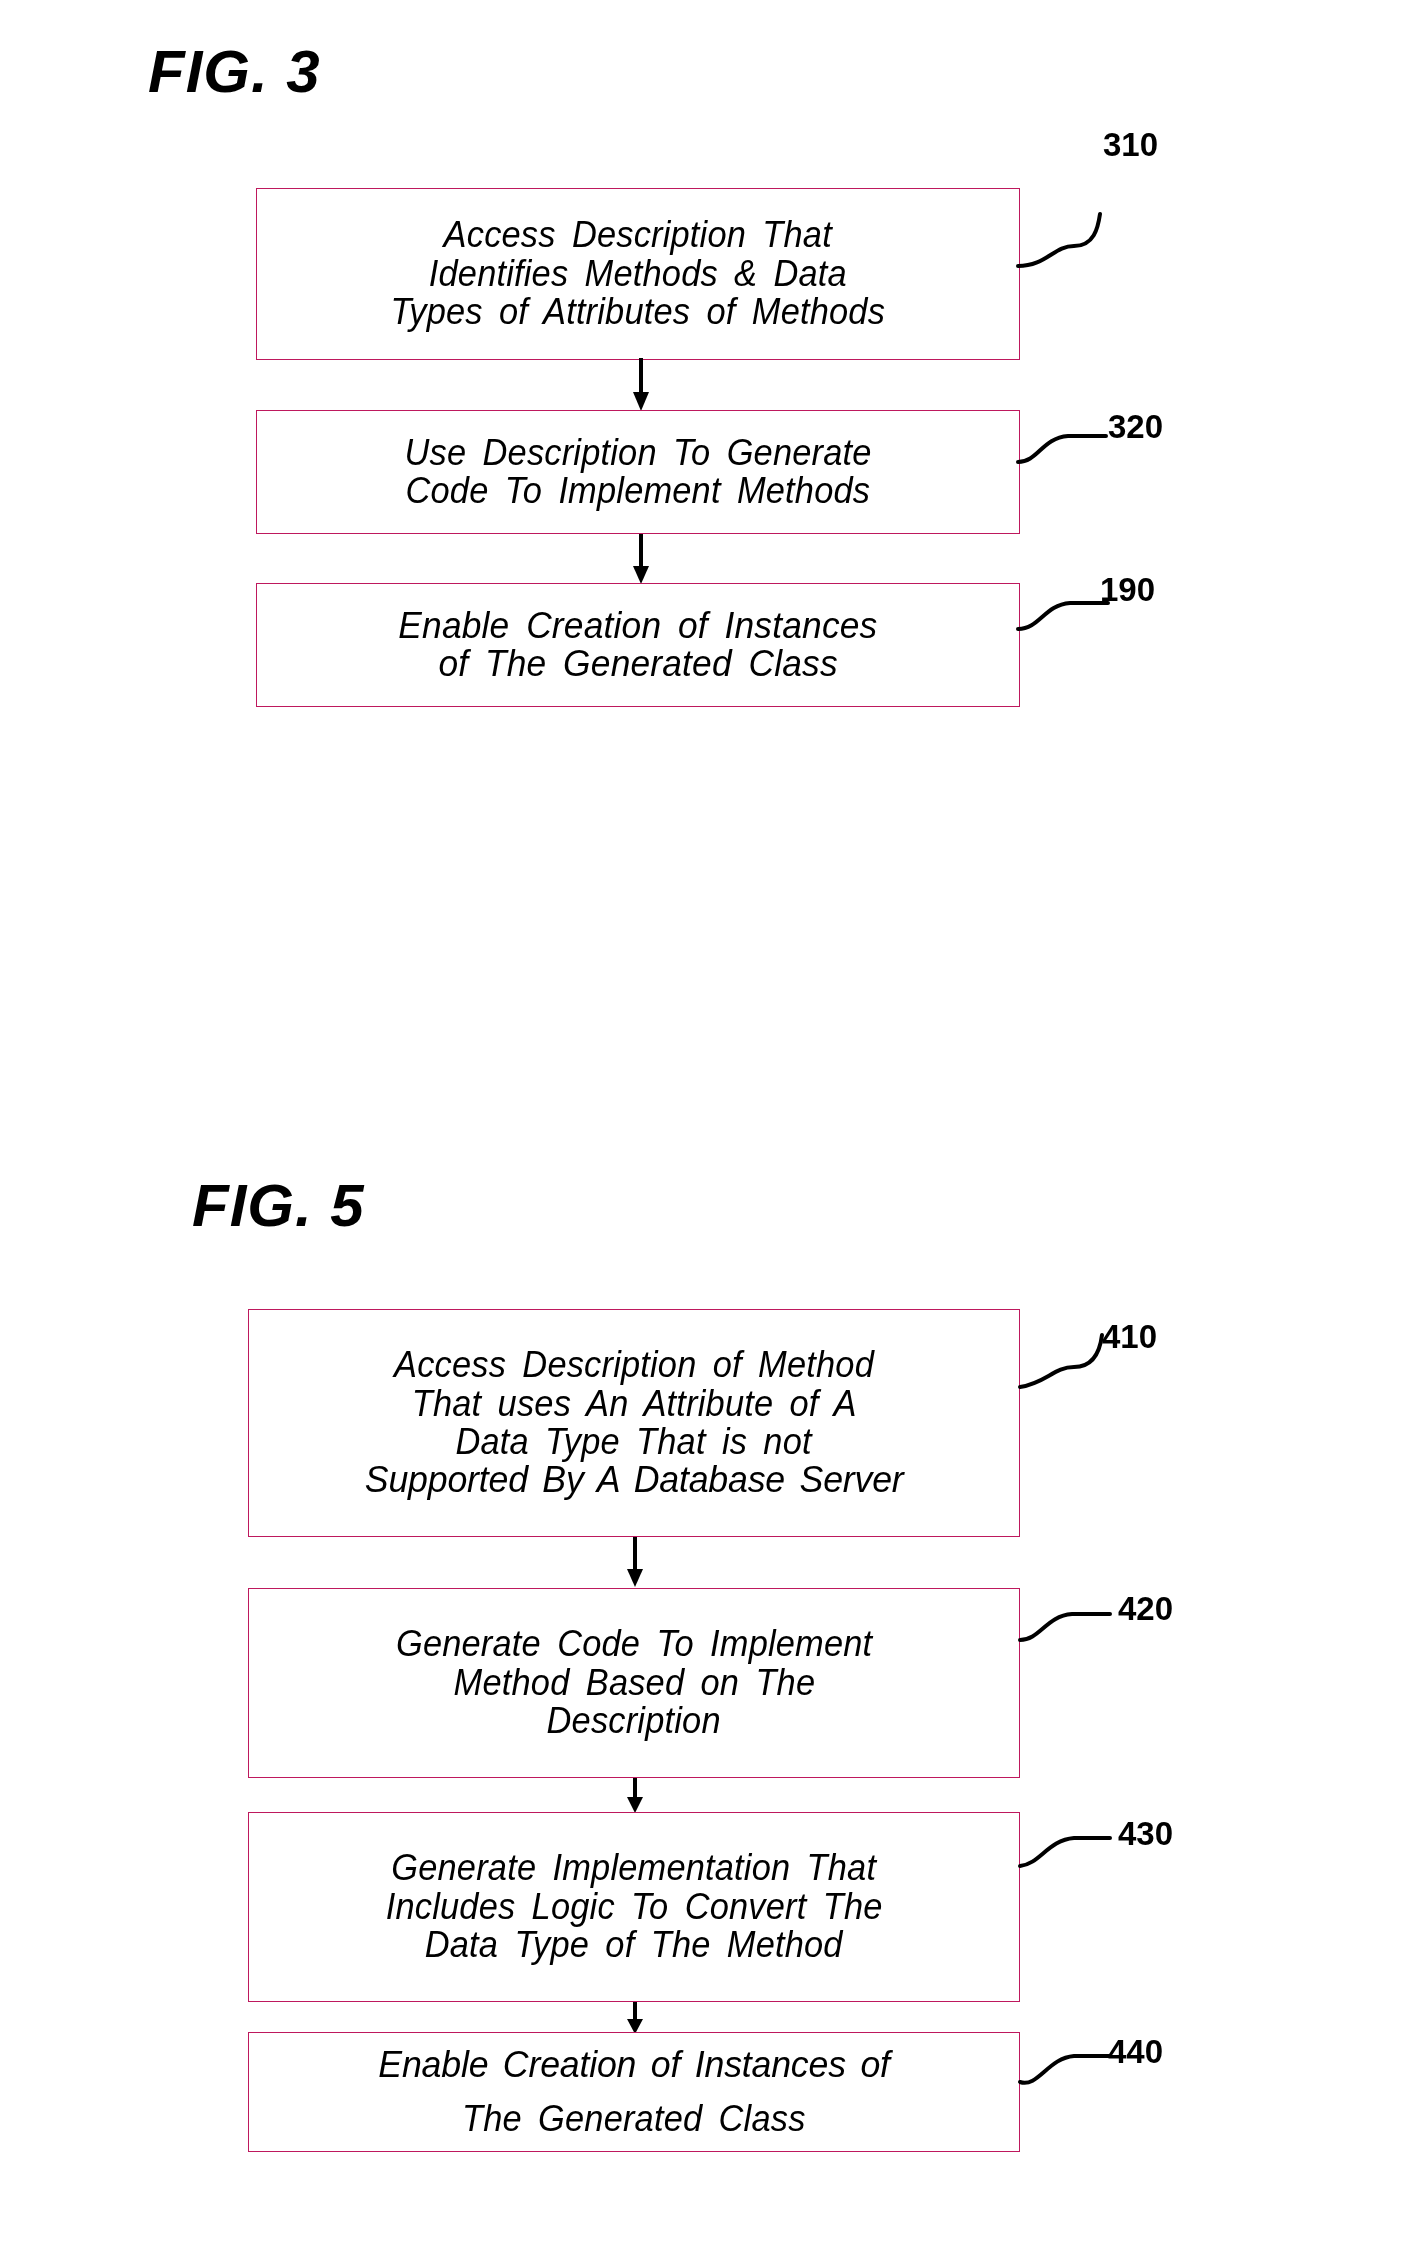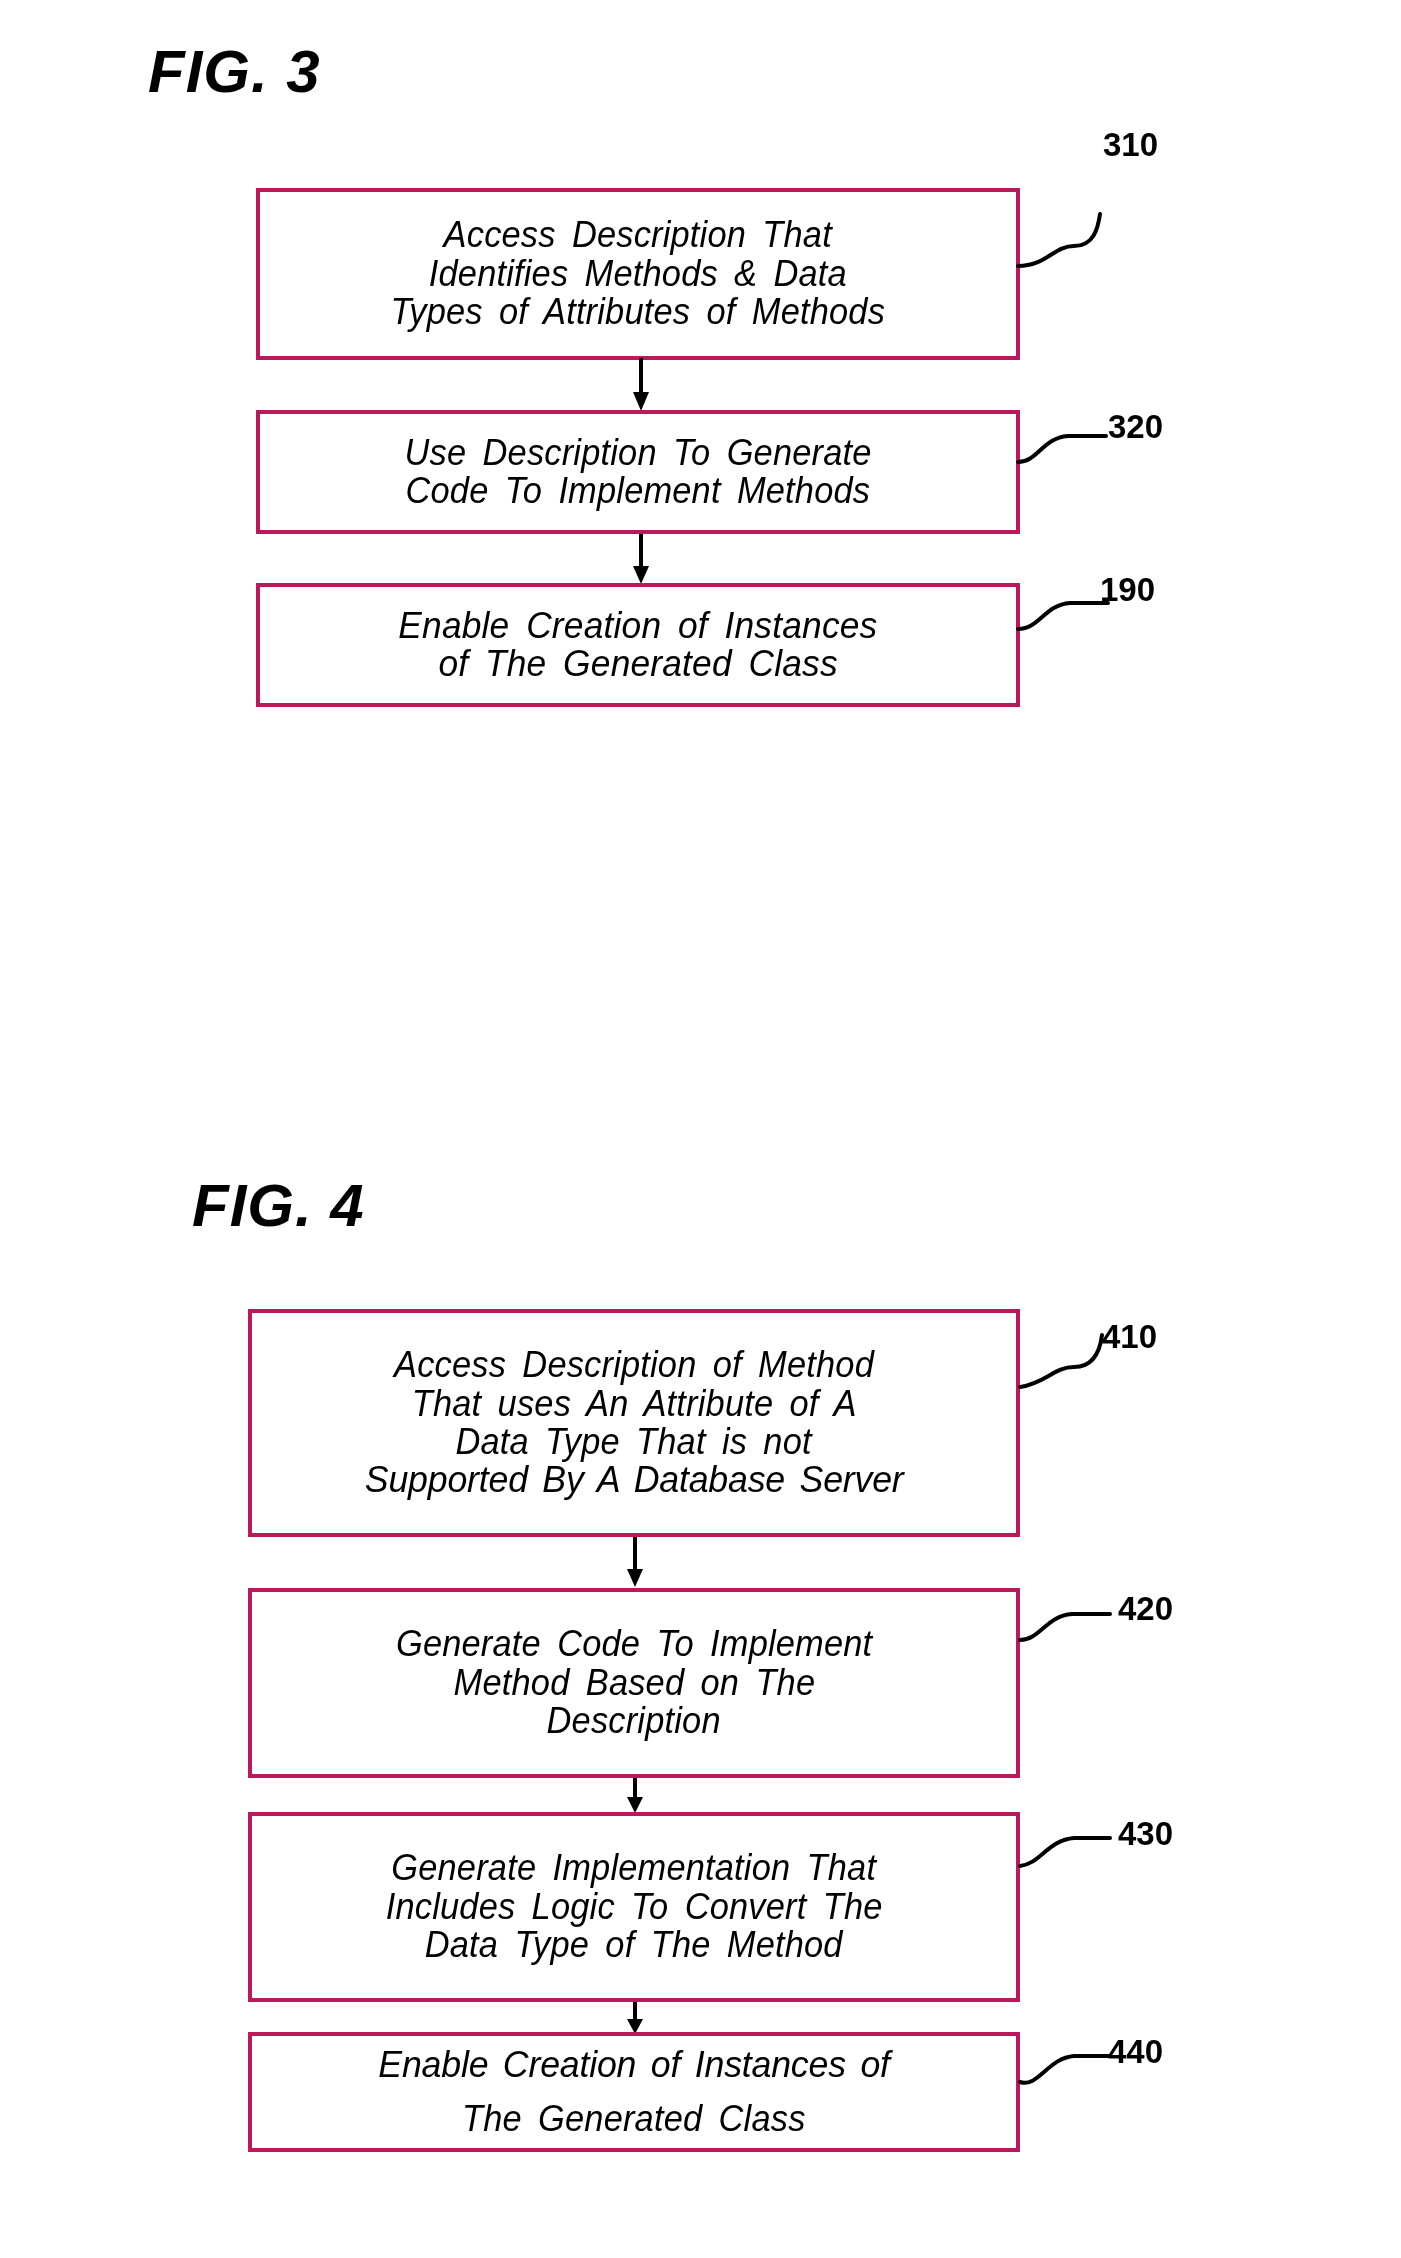--- a/index.html
+++ b/index.html
@@ -35,21 +35,21 @@
     white-space: nowrap;
     line-height: 1;
     font-family: "Liberation Sans", "DejaVu Sans", sans-serif;
   }
   #fig3-title { left: 148px; top: 42px; }
   #fig4-title { left: 192px; top: 1176px; }
 
   
   .flow-box {
     position: absolute;
-    border: 4px solid #be185d;
+    border: 1px solid #be185d;
     background: #ffffff;
     box-sizing: border-box;
     display: flex;
     flex-direction: column;
     align-items: center;
     justify-content: center;
   }
   .flow-box .line {
     font-style: italic;
     font-weight: 500;
@@ -168,21 +168,21 @@
   </div>
   <div class="ref-num" id="ref-320">320</div>
 
   <div class="leader" id="lead-330">
     <svg width="110" height="70" viewBox="0 0 110 70" aria-hidden="true">
       <path d="M2,46 C24,46 28,22 54,20 L92,20" fill="none" stroke="#000" stroke-width="4" stroke-linecap="round"></path>
     </svg>
   </div>
   <div class="ref-num" id="ref-330">190</div>
 
-  <div class="fig-title" id="fig4-title">FIG.  4</div>
+  <div class="fig-title" id="fig4-title">FIG.  5</div>
 
   <div class="flow-box" id="box-410">
     <div class="line">Access Description of Method</div>
     <div class="line">That uses An Attribute of A</div>
     <div class="line">Data Type That is not</div>
     <div class="line overflow">Supported By A Database Server</div>
   </div>
 
   <div class="arrow" style="left:624px; top:1537px;">
     <svg width="22" height="51" viewBox="0 0 22 51" aria-hidden="true">

